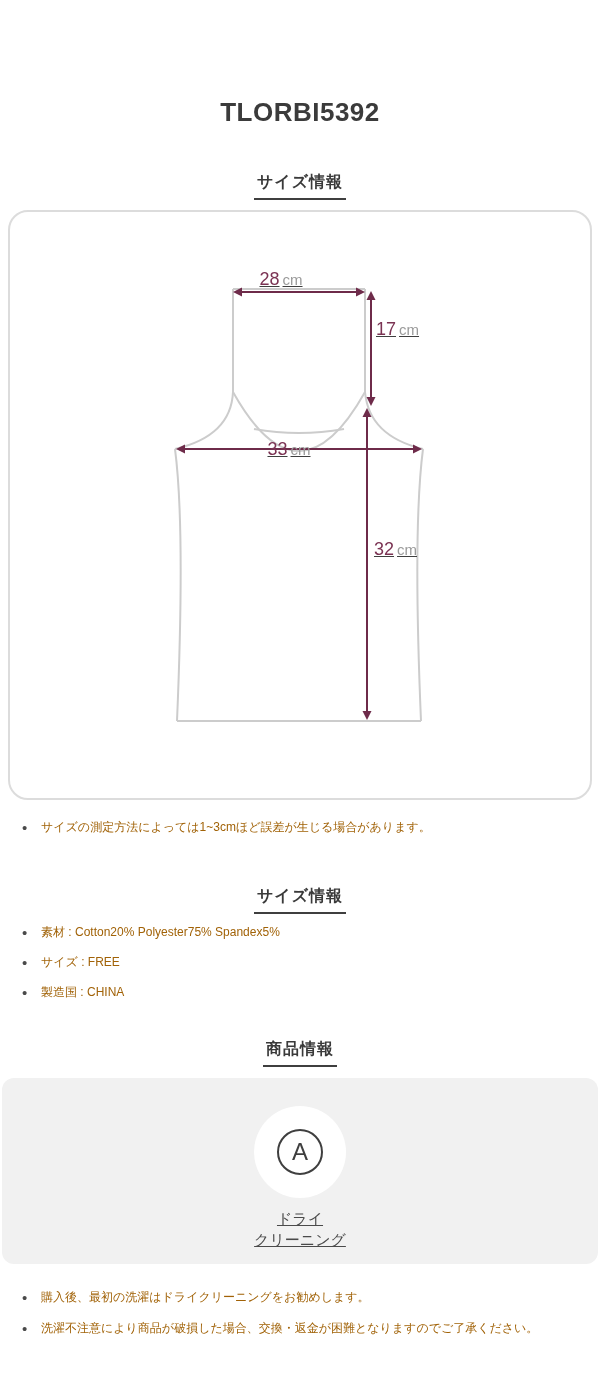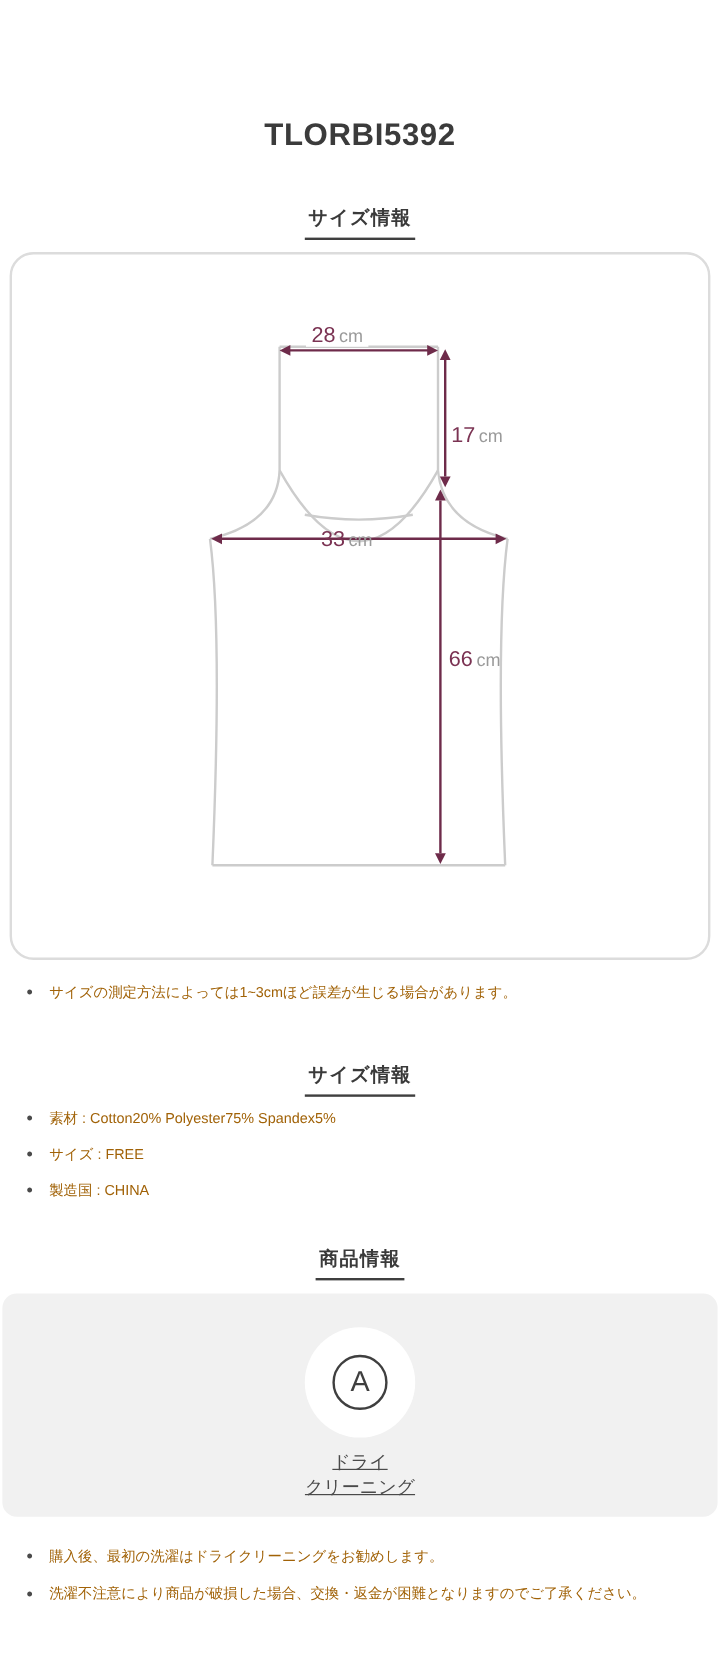--- a/index.html
+++ b/index.html
@@ -13,26 +13,26 @@
   .section-heading span{display:inline-block;font-size:16px;font-weight:700;color:#3a3a3a;
     padding:0 3px 5px 3px;border-bottom:2px solid #3f3f3f;letter-spacing:1px;}
   .h-size1{top:172px;}
   .h-size2{top:886px;}
   .h-product{top:1039px;}
 
   .diagram-box{position:absolute;left:8px;top:210px;width:580px;height:586px;
     border:2px solid #dcdcdc;border-radius:20px;background:#fff;}
   .diagram-svg{position:absolute;left:0;top:0;}
 
-  .measure-label{position:absolute;white-space:nowrap;line-height:22px;}
+  .measure-label{position:absolute;white-space:nowrap;line-height:22px;text-decoration:underline;}
   .measure-label .num{font-size:18px;color:#7b3353;}
   .measure-label .unit{font-size:15px;color:#9a9a9a;margin-left:3px;}
   .lbl-28{left:231px;top:268px;width:100px;text-align:center;}
   .lbl-28 .inner{background:#fff;padding:0 4px;}
-  .lbl-17{left:376px;top:318px;margin-top:33px;}
+  .lbl-17{left:376px;top:318px;}
   .lbl-33{left:239px;top:438px;width:100px;text-align:center;}
   .lbl-41{left:374px;top:538px;}
 
   .bullet-row{position:absolute;left:22px;width:562px;display:flex;align-items:flex-start;}
   .bullet-row .dot{width:19px;flex:0 0 19px;color:#4a4a4a;font-size:15px;line-height:27px;}
   .bullet-row .txt{flex:1;font-size:12px;line-height:27px;color:#a16207;}
   .note-measure{top:814px;}
   .spec-1{top:919px;}
   .spec-2{top:949px;}
   .spec-3{top:979px;}
@@ -97,21 +97,21 @@
   <div class="measure-label lbl-28">
     <span class="inner"><span class="num">28</span><span class="unit">cm</span></span>
   </div>
   <div class="measure-label lbl-17">
     <span class="num">17</span><span class="unit">cm</span>
   </div>
   <div class="measure-label lbl-33">
     <span class="num">33</span><span class="unit">cm</span>
   </div>
   <div class="measure-label lbl-41">
-    <span class="num">66</span><span class="unit">cm</span>
+    <span class="num">32</span><span class="unit">cm</span>
   </div>
 
   <div class="bullet-row note-measure">
     <span class="dot">•</span>
     <span class="txt">サイズの測定方法によっては1~3cmほど誤差が生じる場合があります。</span>
   </div>
 
   <div class="section-heading h-size2">
     <span>サイズ情報</span>
   </div>

